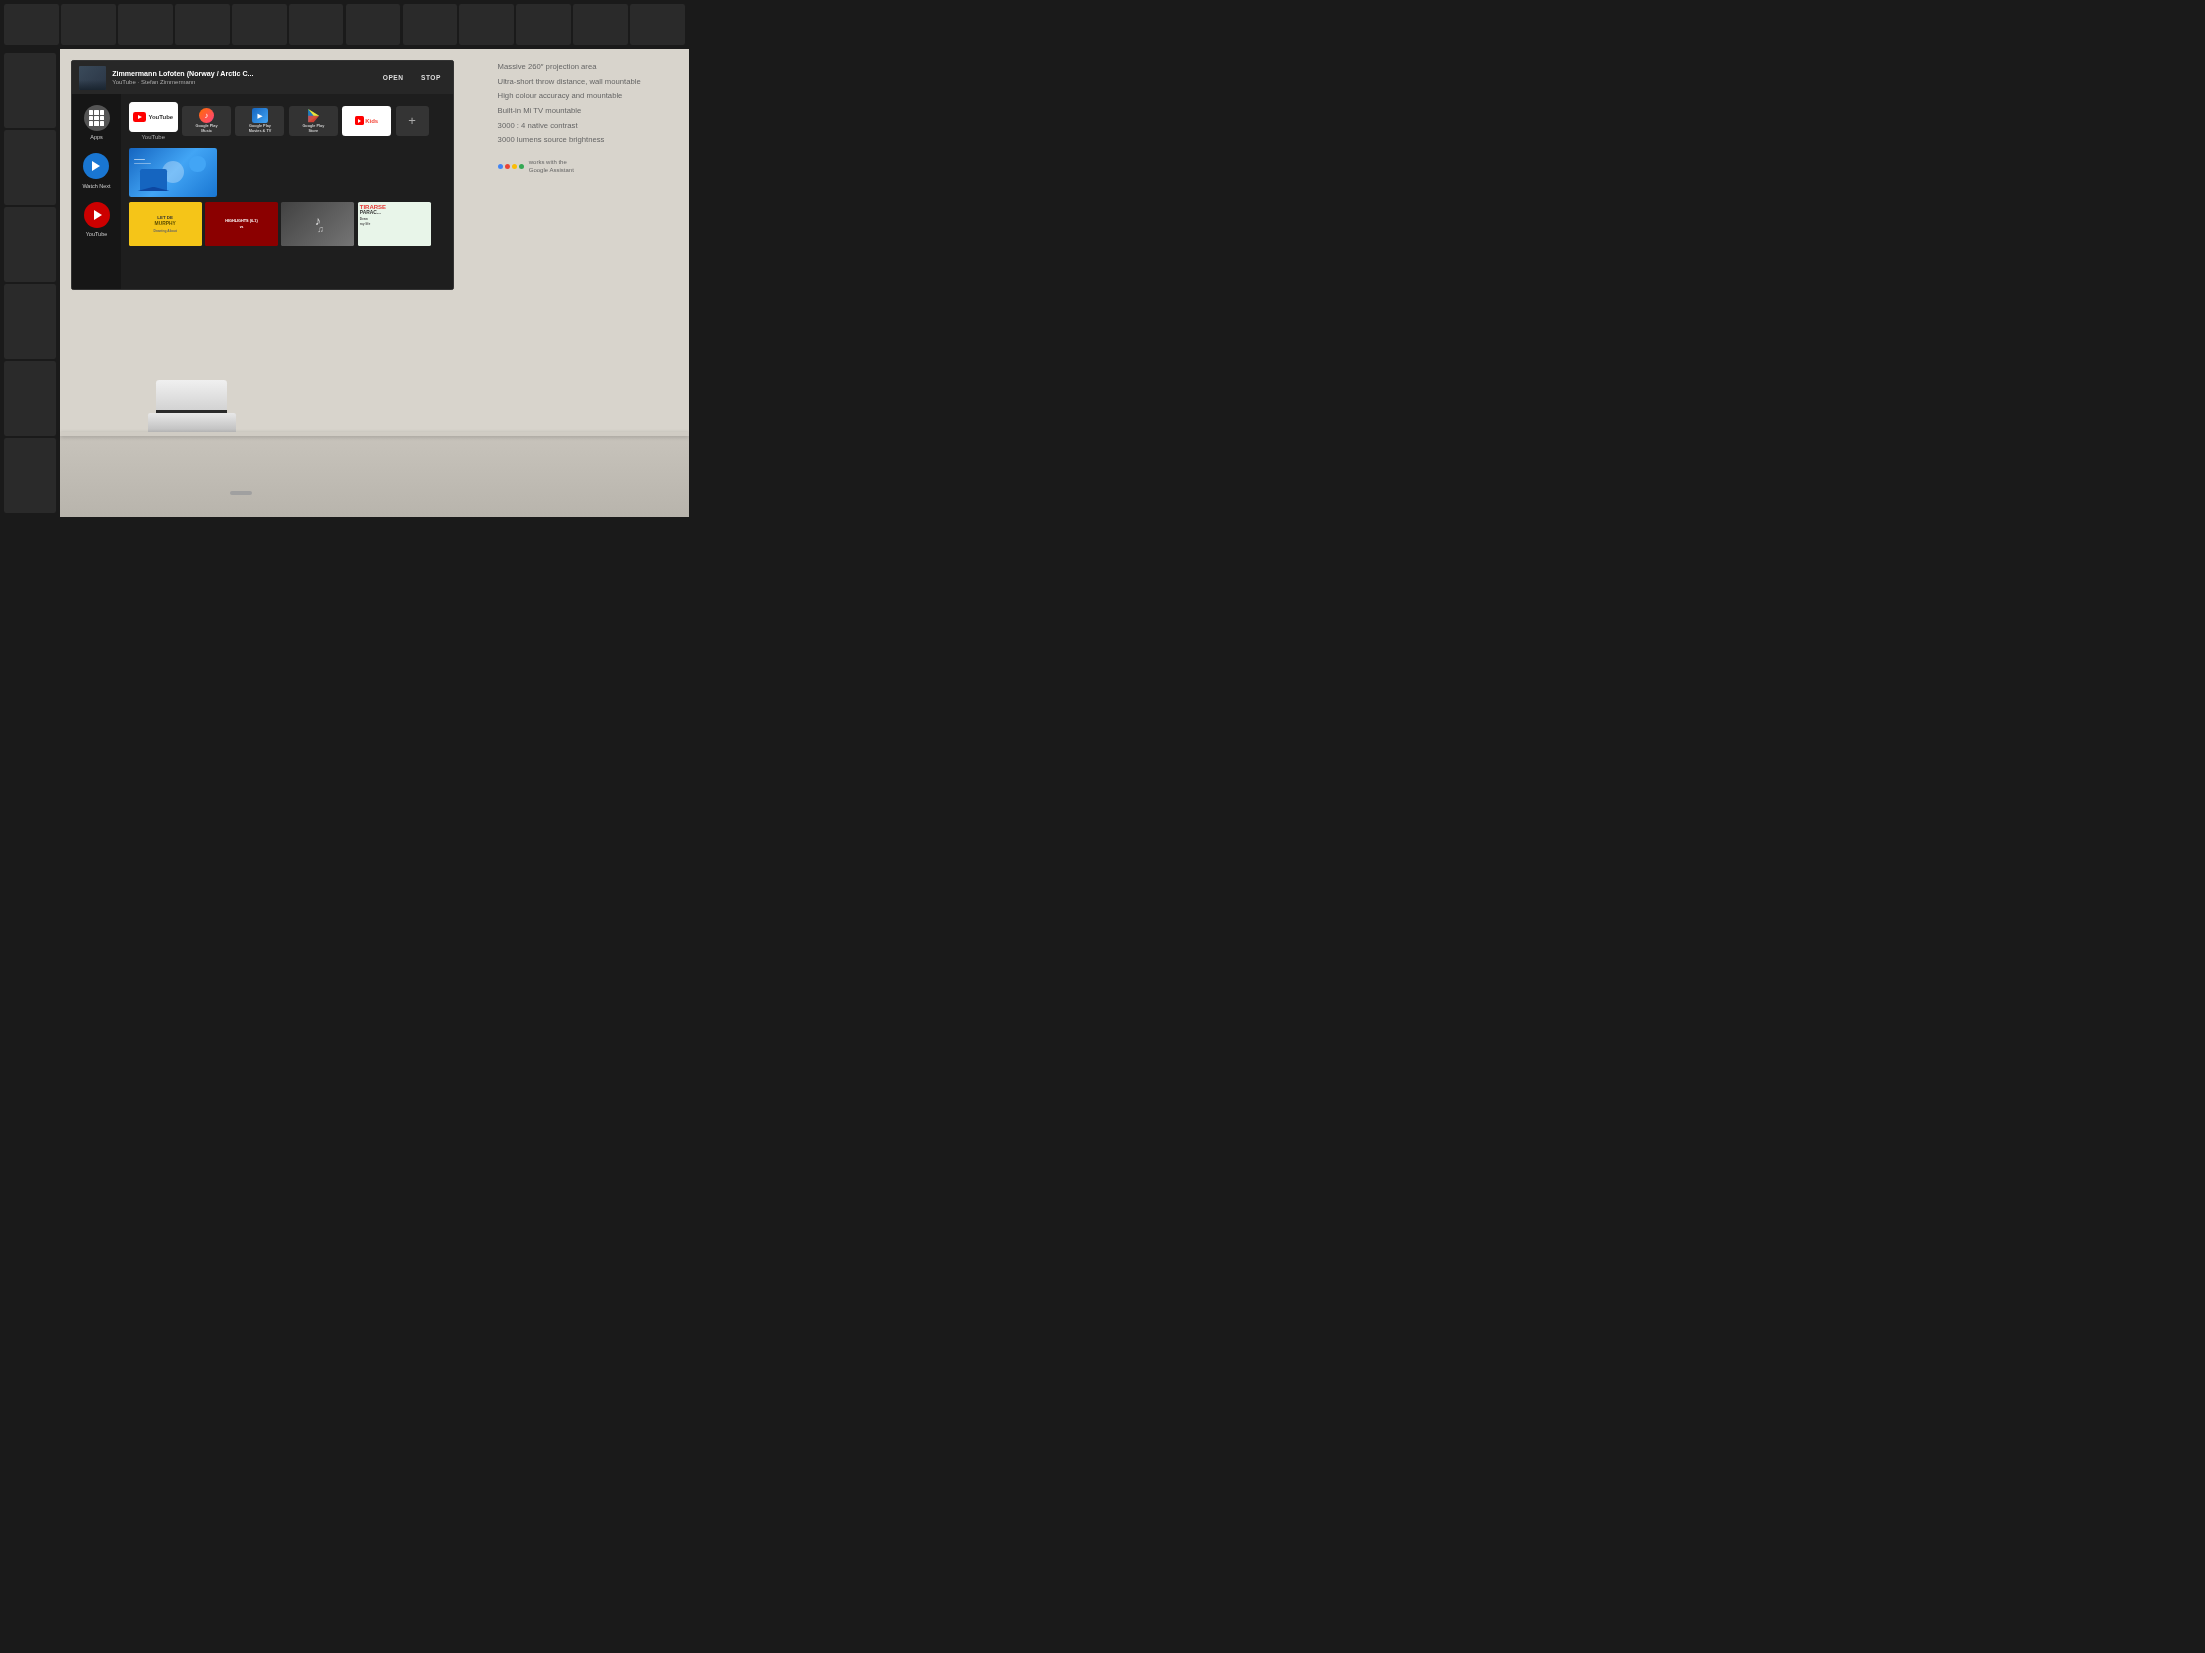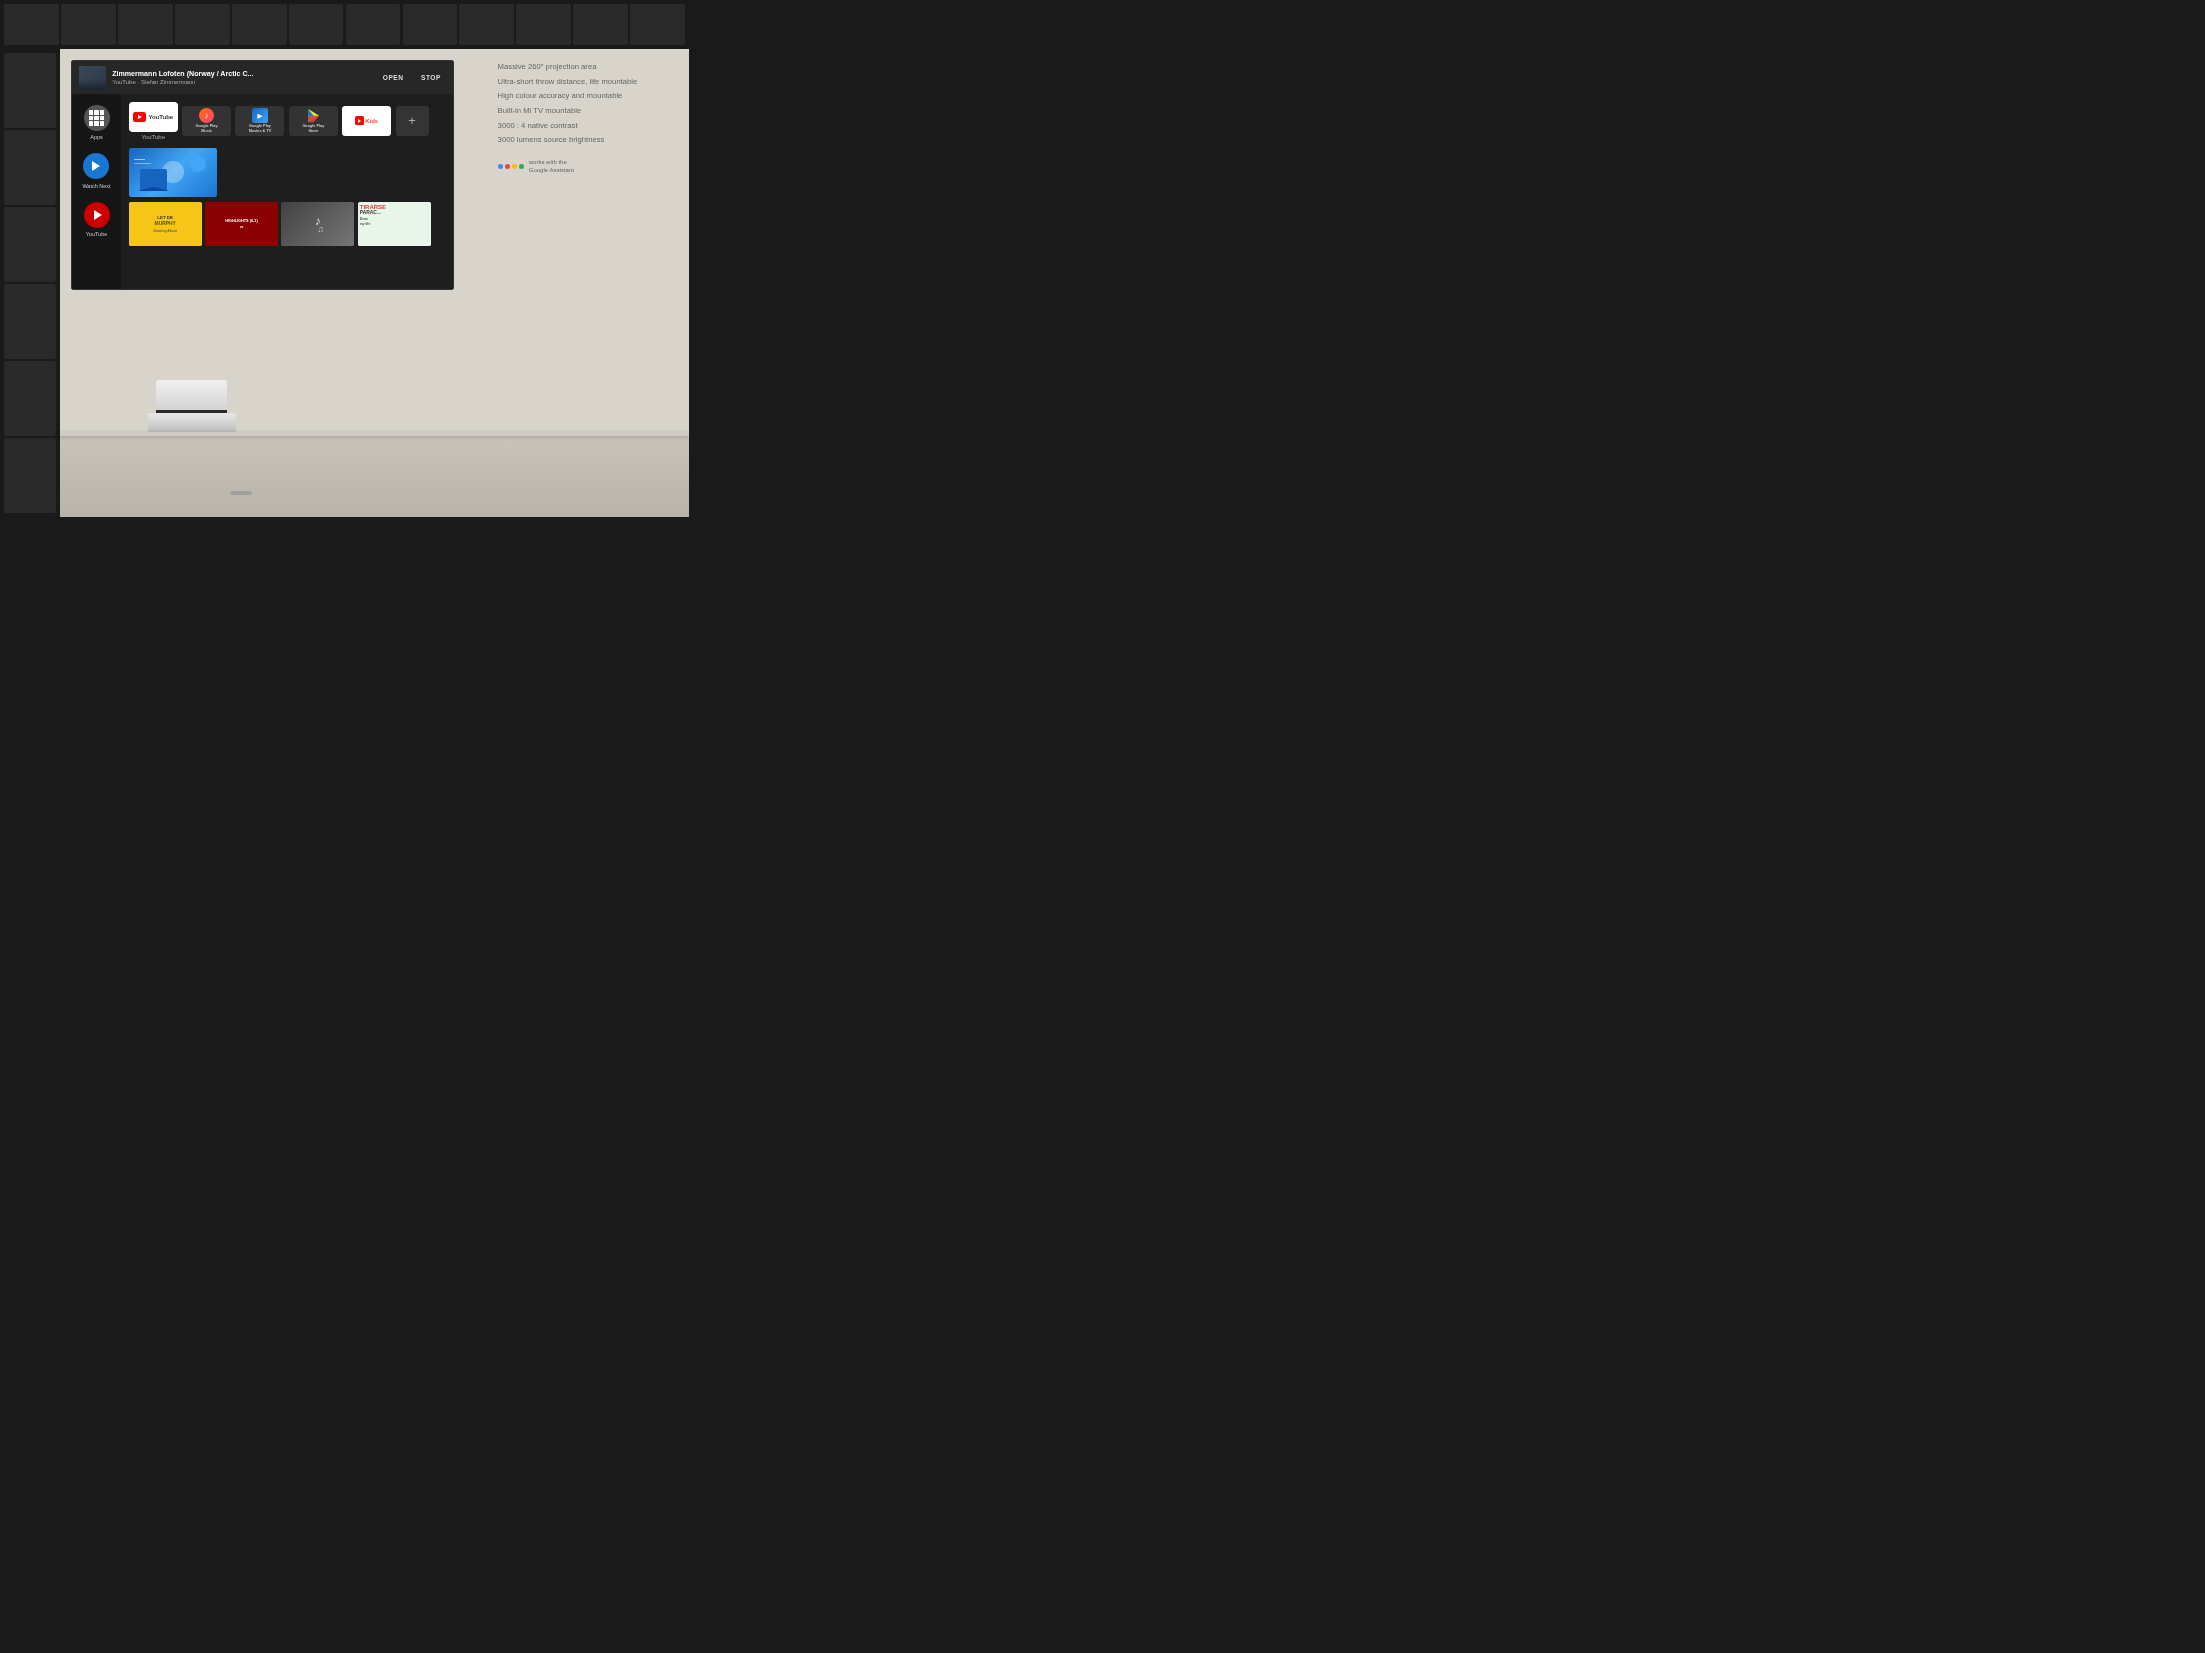--- a/index.html
+++ b/index.html
@@ -727,21 +727,21 @@
 <div class="projector-base"></div>
 
 <div class="table">
   <div class="table-top"></div>
 </div>
 <div class="cable"></div>
 
 <div class="laser-info">
   <ul class="laser-specs">
     <li>Massive 260″  projection area</li>
-    <li>Ultra-short throw distance, life mountable</li>
+    <li>Ultra-short throw distance, wall mountable</li>
     <li>High colour accuracy and mountable</li>
     <li>Built-in Mi TV mountable</li>
     <li>3000 : 4 native contrast</li>
     <li>3000 lumens source brightness</li>
   </ul>
 
   <div class="google-assistant">
     <div class="ga-dots">
       <div class="ga-dot" style="background:#4285f4;"></div>
       <div class="ga-dot" style="background:#ea4335;"></div>

